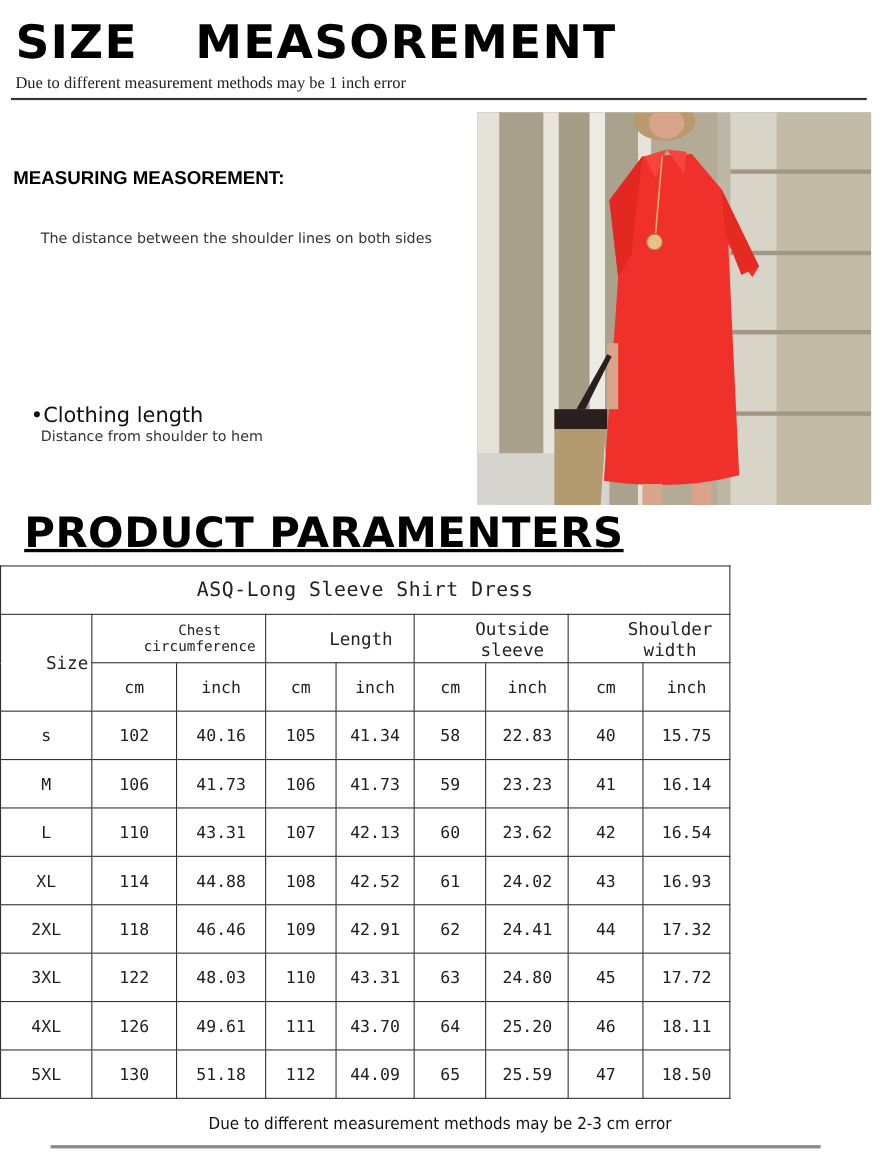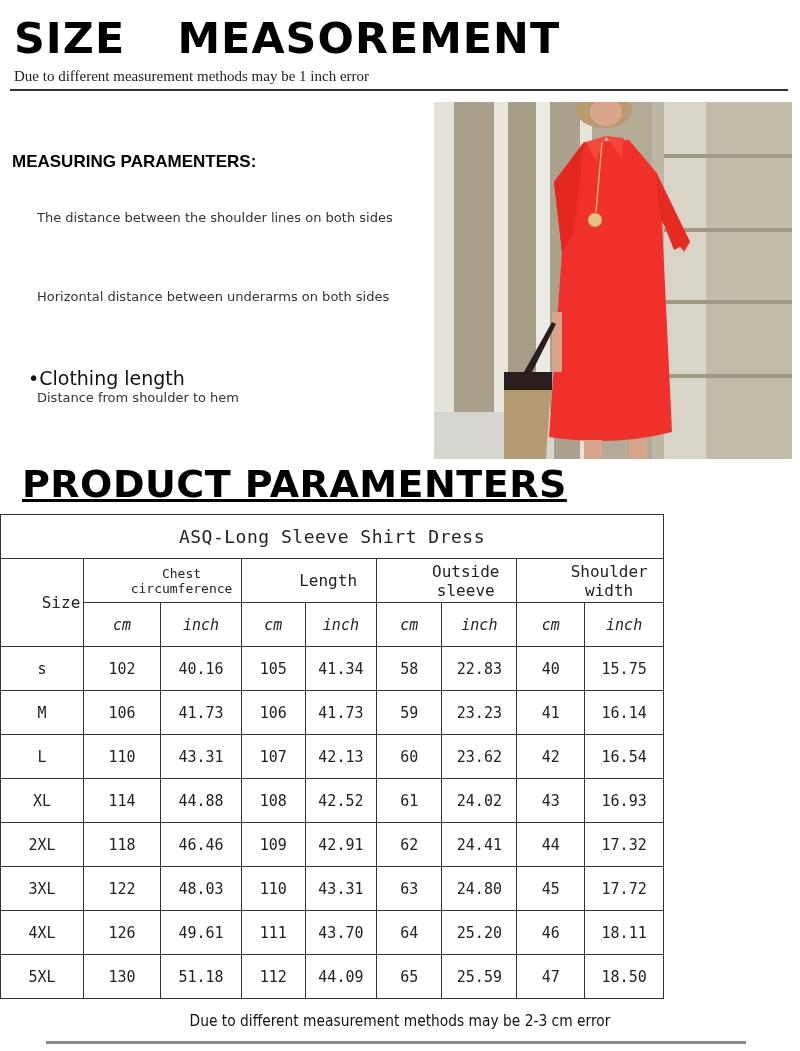--- a/index.html
+++ b/index.html
@@ -49,21 +49,21 @@
     position: absolute; left: 0; top: 514px; width: 664px;
     border-collapse: collapse;
     font-family: "DejaVu Sans Mono", monospace; color: #222;
   }
   table.size-table td {
     border: 1.3px solid #333; text-align: center; vertical-align: middle;
     font-size: 15px; font-weight: normal;
   }
   .caption-cell { height: 44px; font-size: 18px !important; letter-spacing: 0.5px; }
   .hdr1 td { height: 44px; padding-left: 38px; }
-  .hdr2 td { height: 44px; font-style: italic; }
+  .hdr2 td { height: 44px; }
   .data-row td { height: 44px; }
   .chest-hdr { font-size: 13px !important; }
   .grp-hdr { font-size: 16px !important; }
 
   .footer-note {
     position: absolute; left: 0; width: 800px; top: 1012px; text-align: center;
     font-family: "DejaVu Sans", sans-serif; font-size: 15px; color: #111;
     transform: scaleX(0.92);
   }
   .rule-bottom {
@@ -73,27 +73,26 @@
 </head>
 <body>
 
 <div>
   <div class="title-main" style="white-space:pre">SIZE  MEASOREMENT</div>
   <div class="subtitle-main">Due to different measurement methods may be 1 inch error</div>
   <div class="rule-top"></div>
 </div>
 
 <div>
-  <div class="instr-title">MEASURING PARAMENTERS:</div>
+  <div class="instr-title">MEASURING MEASOREMENT:</div>
 
   <div class="instr-item" style="top:209px">
     <div class="instr-desc">The distance between the shoulder lines on both sides</div>
   </div>
   <div class="instr-item" style="top:288px">
-    <div class="instr-desc">Horizontal distance between underarms on both sides</div>
   </div>
   <div class="instr-item" style="top:367px">
     <div class="instr-name">•Clothing length</div>
     <div class="instr-desc">Distance from shoulder to hem</div>
   </div>
 </div>
 
 <div class="photo">
   <svg width="358" height="357" viewBox="0 0 358 357">
 

